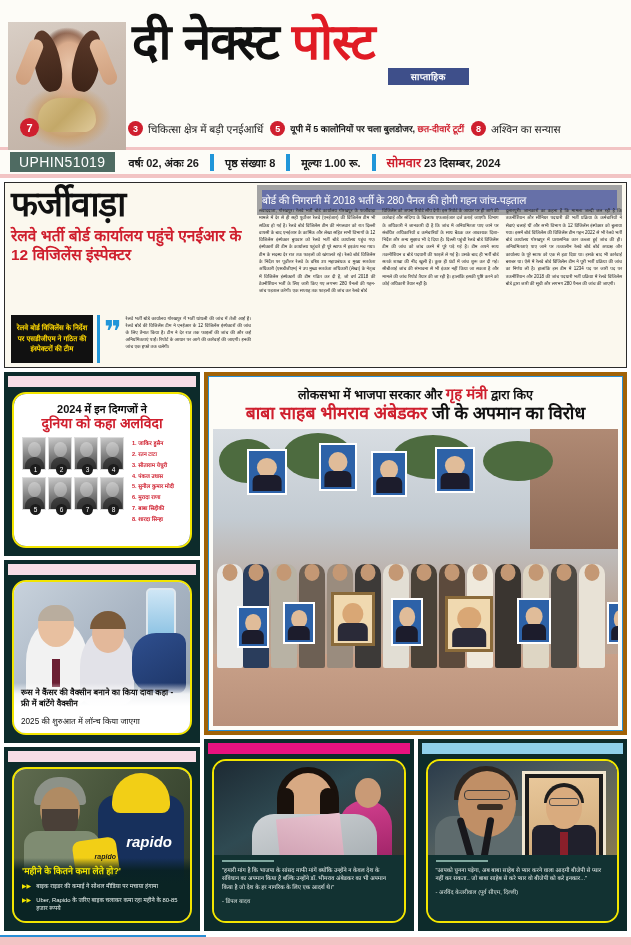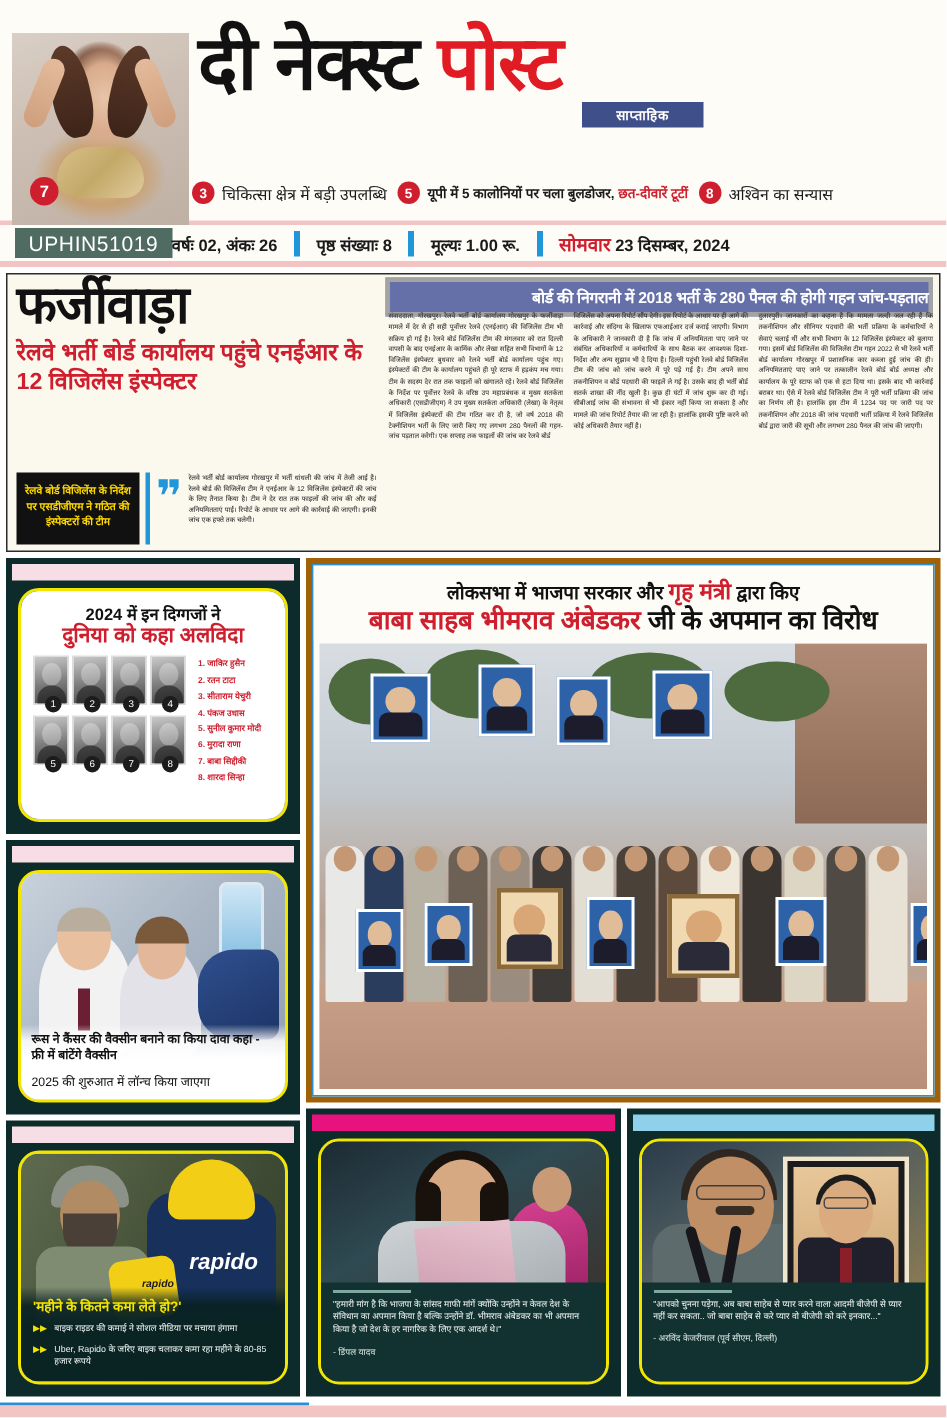--- a/index.html
+++ b/index.html
@@ -94,21 +94,21 @@
   .datebar {
     position: relative; height: 28px;
     background: #fdfcf7;
     display: flex; align-items: center;
     border-bottom: 4px solid #f2c4c4;
     padding-left: 10px;
   }
   .uphin {
     background: #4f6b62; color: #fff;
     font-size: 14px; letter-spacing: 0.4px;
-    padding: 2px 9px; 
+    padding: 2px 9px; margin-right: 14px;
   }
   .dsep { width: 4px; height: 17px; background: #2196d9; margin: 0 11px; flex: none; }
   .ditem { font-size: 11px; font-weight: bold; color: #1a1a1a; white-space: nowrap; }
   .ditem .day { color: #cf1f2e; font-size: 12.5px; }
 
   
   .lead {
     position: relative;
     margin: 4px 4px 0 4px;
     height: 186px;
@@ -150,23 +150,23 @@
   }
   .kick-txt {
     font-size: 4.6px; line-height: 1.55; color: #1a1a1a;
     text-align: justify;
   }
 
   .lead-right { flex: 1; position: relative; padding: 0; }
   .blue-banner {
     position: absolute; left: 0; top: 2px; right: 4px;
     background: #6670a8; color: #fff;
-    border: 3px solid #a3a3a3;
-    font-size: 10.5px; font-weight: bold;
-    text-align: right; padding: 3px 0; letter-spacing: -0.2px;
+    border: 5px solid #a3a3a3;
+    font-size: 10.5px; font-weight: normal;
+    text-align: left; padding: 3px 0; letter-spacing: -0.2px;
   }
   .cols {
     position: absolute; left: 2px; top: 24px; right: 4px; bottom: 3px;
     display: flex; gap: 7px;
   }
   .col { flex: 1; font-size: 4.5px; line-height: 1.62; color: #222; text-align: justify; }
 
   
   .lower {
     position: absolute; left: 4px; right: 4px; top: 372px; bottom: 14px;
@@ -390,21 +390,21 @@
   <div class="badge7">7</div>
 
   <div class="title-block">
     <div class="paper-title"><span>दी नेक्स्ट </span><span class="red">पोस्ट</span></div>
   </div>
   <div class="sapt">साप्ताहिक</div>
 
   <div class="teasers">
     <div class="tz">
       <div class="tz-num">3</div>
-      <div class="tz-txt">चिकित्सा क्षेत्र में बड़ी उपलब्धि</div>
+      <div class="tz-txt">चिकित्सा क्षेत्र में बड़ी एनईआर्धि</div>
     </div>
     <div class="tz tz2">
       <div class="tz-num">5</div>
       <div class="tz-txt"><span>यूपी में 5 कालोनियों पर चला बुलडोजर, </span><span class="hl">छत-दीवारें टूटीं</span></div>
     </div>
     <div class="tz">
       <div class="tz-num">8</div>
       <div class="tz-txt">अश्विन  का सन्यास</div>
     </div>
   </div>

